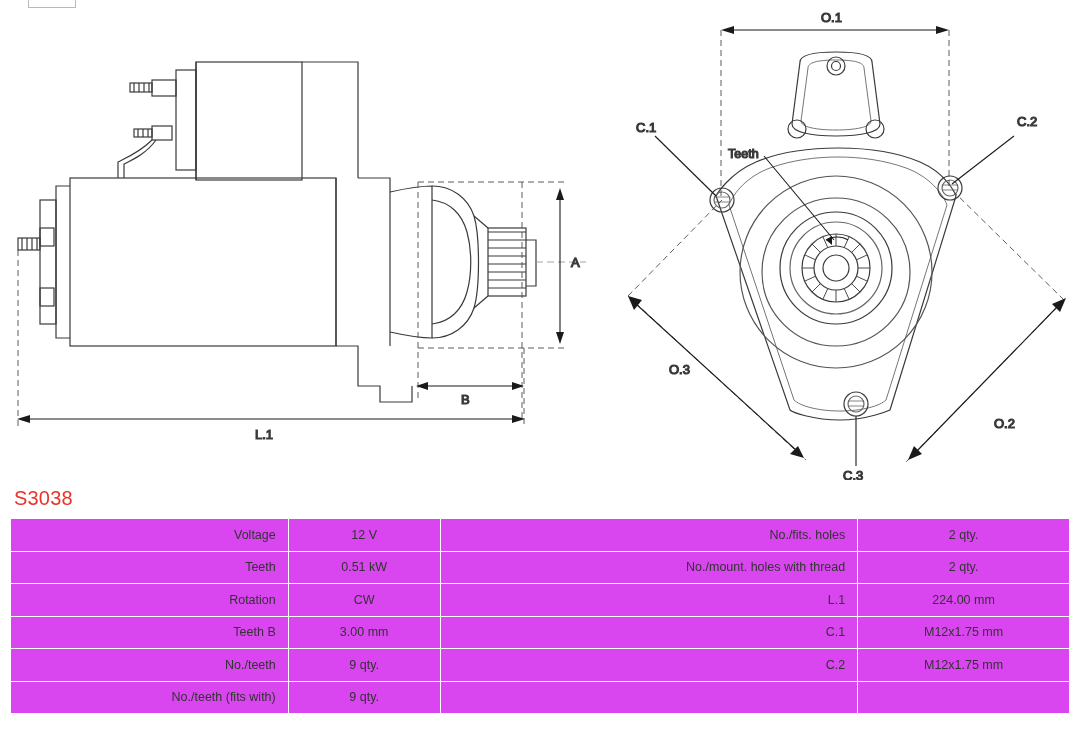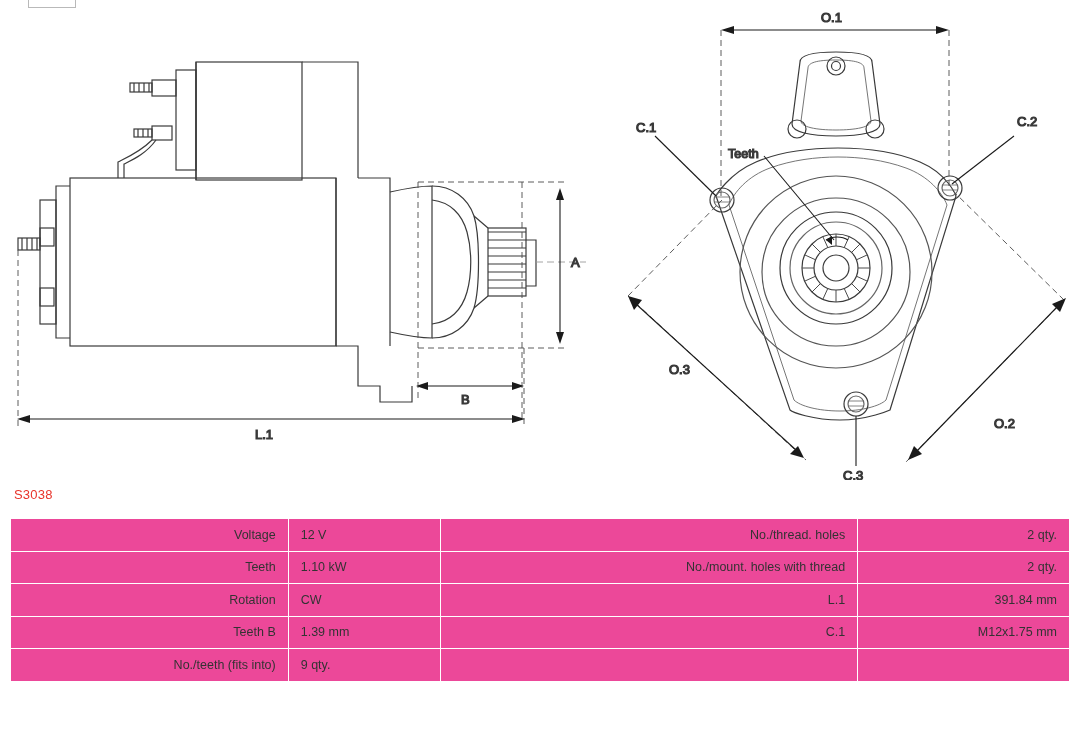--- a/index.html
+++ b/index.html
@@ -28,45 +28,45 @@
     position: absolute;
     left: 0; top: 0;
     width: 1080px; height: 480px;
   }
   .drawings svg { display: block; }
 
   .part-code {
     position: absolute;
     left: 14px;
     top: 487px;
-    font-size: 13px;
+    font-size: 20px;
     color: #e8332a;
     letter-spacing: 0.2px;
   }
 
   table.spec {
     position: absolute;
     left: 10px;
     top: 518px;
     width: 1060px;
     border-collapse: collapse;
     font-size: 12.5px;
   }
   table.spec td {
     border: 1px solid #ffffff;
     height: 32.5px;
     padding: 0 12px;
-    background: #ec4899;
+    background: #d946ef;
     color: #333333;
     white-space: nowrap;
   }
   td.lbl { text-align: right; width: 278px; }
-  td.val { text-align: left; width: 152px; }
+  td.val { text-align: center; width: 152px; }
   td.lbl2 { text-align: right; width: 418px; }
-  td.val2 { text-align: right; width: 212px; }
+  td.val2 { text-align: center; width: 212px; }
   td.empty { background: #e3e3e3; }
 
   .dim-label { font-family: "Liberation Sans", sans-serif; font-size: 13px; fill: #333333; }
   .dim-label-s { font-family: "Liberation Sans", sans-serif; font-size: 12.5px; fill: #333333; }
 </style>
 </head>
 <body>
 
 <div class="page">
 
@@ -253,43 +253,49 @@
     </svg>
   </div>
 
   <div class="part-code">S3038</div>
 
   <table class="spec">
     <tbody>
       <tr>
         <td class="lbl">Voltage</td>
         <td class="val">12 V</td>
-        <td class="lbl2">No./thread. holes</td>
+        <td class="lbl2">No./fits. holes</td>
         <td class="val2">2 qty.</td>
       </tr>
       <tr>
         <td class="lbl">Teeth</td>
-        <td class="val">1.10 kW</td>
+        <td class="val">0.51 kW</td>
         <td class="lbl2">No./mount. holes with thread</td>
         <td class="val2">2 qty.</td>
       </tr>
       <tr>
         <td class="lbl">Rotation</td>
         <td class="val">CW</td>
         <td class="lbl2">L.1</td>
-        <td class="val2">391.84 mm</td>
+        <td class="val2">224.00 mm</td>
       </tr>
       <tr>
         <td class="lbl">Teeth B</td>
-        <td class="val">1.39 mm</td>
+        <td class="val">3.00 mm</td>
         <td class="lbl2">C.1</td>
         <td class="val2">M12x1.75 mm</td>
       </tr>
       <tr>
-        <td class="lbl">No./teeth (fits into)</td>
+        <td class="lbl">No./teeth</td>
+        <td class="val">9 qty.</td>
+        <td class="lbl2">C.2</td>
+        <td class="val2">M12x1.75 mm</td>
+      </tr>
+      <tr>
+        <td class="lbl">No./teeth (fits with)</td>
         <td class="val">9 qty.</td>
         <td class="lbl2 empty"></td>
         <td class="val2 empty"></td>
       </tr>
     </tbody>
   </table>
 
 </div>
 
 </body></html>

